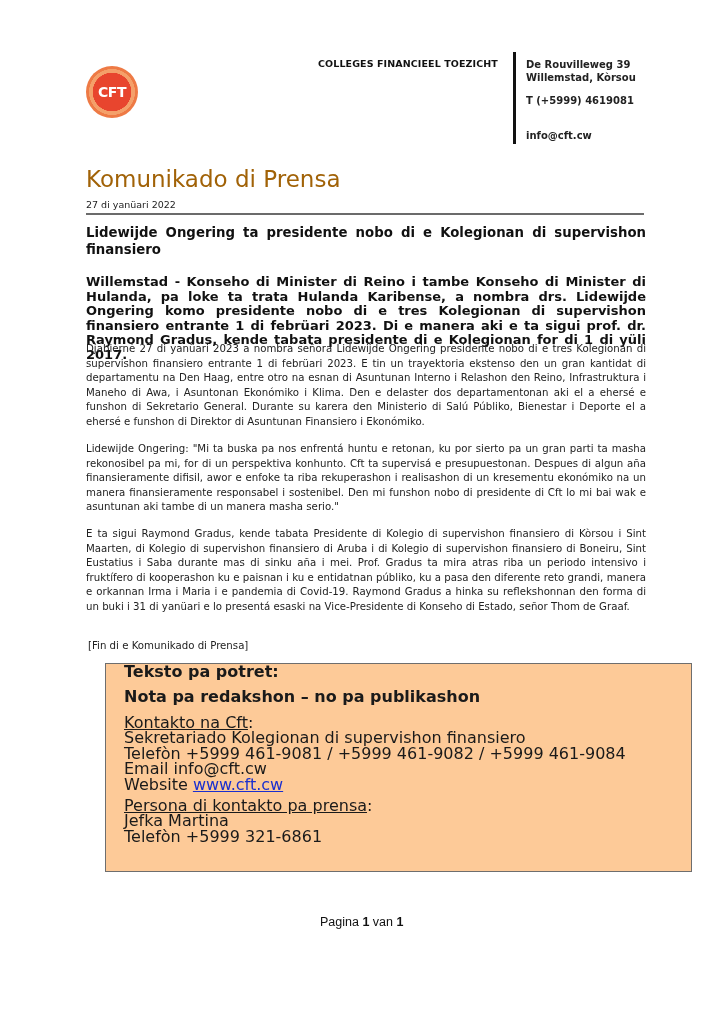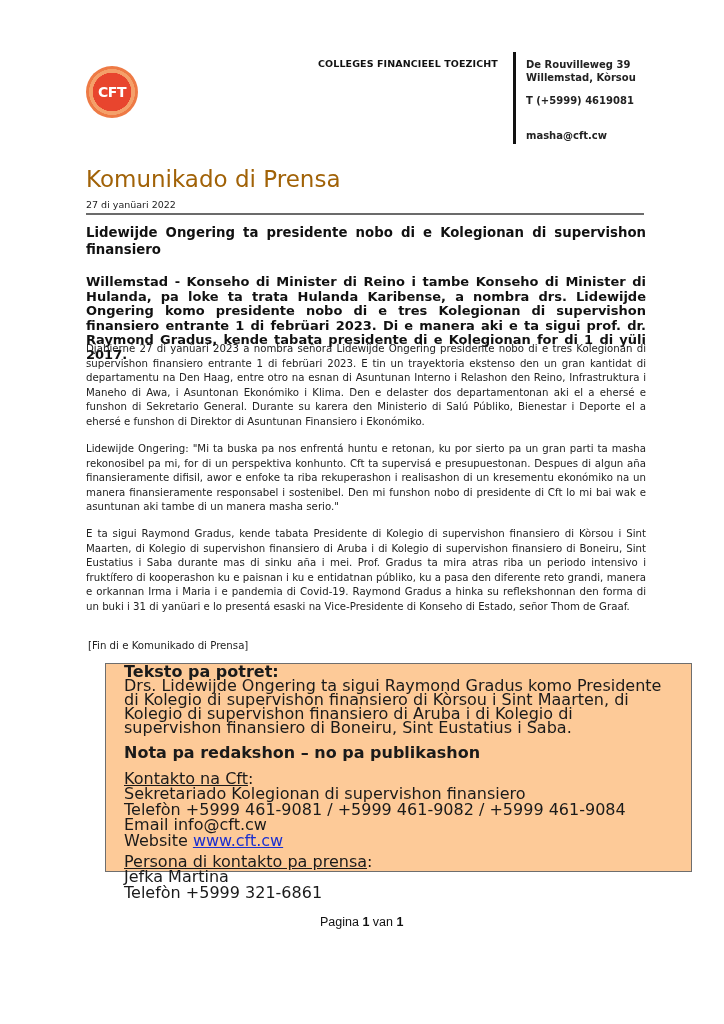--- a/index.html
+++ b/index.html
@@ -47,39 +47,38 @@
 <div class="abs logo">
   <span>CFT</span>
 </div>
 
 <div class="abs org">COLLEGES FINANCIEEL TOEZICHT</div>
 <div class="abs vbar"></div>
 <div class="abs addr">
   <div>De Rouvilleweg 39</div>
   <div>Willemstad, Kòrsou</div>
   <div class="ph">T (+5999) 4619081</div>
-  <div class="em">masha@cft.cw</div>
+  <div class="em">info@cft.cw</div>
 </div>
 
 <div class="abs title">Komunikado di Prensa</div>
 <div class="abs date">27 di yanüari 2022</div>
 <div class="abs rule"></div>
 
 <div class="abs headline">Lidewijde Ongering ta presidente nobo di e Kolegionan di supervishon finansiero</div>
 <div class="abs lead">Willemstad - Konseho di Minister di Reino i tambe Konseho di Minister di Hulanda, pa loke ta trata Hulanda Karibense, a nombra drs. Lidewijde Ongering komo presidente nobo di e tres Kolegionan di supervishon finansiero entrante 1 di febrüari 2023. Di e manera aki e ta sigui prof. dr. Raymond Gradus, kende tabata presidente di e Kolegionan for di 1 di yüli 2017.</div>
 
 <div class="abs para p1">Djabièrnè 27 di yanüari 2023 a nombra señora Lidewijde Ongering presidente nobo di e tres Kolegionan di supervishon finansiero entrante 1 di febrüari 2023. E tin un trayektoria ekstenso den un gran kantidat di departamentu na Den Haag, entre otro na esnan di Asuntunan Interno i Relashon den Reino, Infrastruktura i Maneho di Awa, i Asuntonan Ekonómiko i Klima. Den e delaster dos departamentonan aki el a ehersé e funshon di Sekretario General. Durante su karera den Ministerio di Salú Públiko, Bienestar i Deporte el a ehersé e funshon di Direktor di Asuntunan Finansiero i Ekonómiko.</div>
 <div class="abs para p2">Lidewijde Ongering: "Mi ta buska pa nos enfrentá huntu e retonan, ku por sierto pa un gran parti ta masha rekonosibel pa mi, for di un perspektiva konhunto. Cft ta supervisá e presupuestonan. Despues di algun aña finansieramente difisil, awor e enfoke ta riba rekuperashon i realisashon di un kresementu ekonómiko na un manera finansieramente responsabel i sostenibel. Den mi funshon nobo di presidente di Cft lo mi bai wak e asuntunan aki tambe di un manera masha serio."</div>
 <div class="abs para p3">E ta sigui Raymond Gradus, kende tabata Presidente di Kolegio di supervishon finansiero di Kòrsou i Sint Maarten, di Kolegio di supervishon finansiero di Aruba i di Kolegio di supervishon finansiero di Boneiru, Sint Eustatius i Saba durante mas di sinku aña i mei. Prof. Gradus ta mira atras riba un periodo intensivo i fruktífero di kooperashon ku e paisnan i ku e entidatnan públiko, ku a pasa den diferente reto grandi, manera e orkannan Irma i Maria i e pandemia di Covid-19. Raymond Gradus a hinka su reflekshonnan den forma di un buki i 31 di yanüari e lo presentá esaski na Vice-Presidente di Konseho di Estado, señor Thom de Graaf.</div>
 
 <div class="abs endnote">[Fin di e Komunikado di Prensa]</div>
 
 <div class="abs box">
   <div class="h">Teksto pa potret:</div>
-  <div>Drs. Lidewijde Ongering ta sigui Raymond Gradus komo Presidente di Kolegio di supervishon finansiero di Kòrsou i Sint Maarten, di Kolegio di supervishon finansiero di Aruba i di Kolegio di supervishon finansiero di Boneiru, Sint Eustatius i Saba.</div>
   <div class="gap"></div>
   <div class="h">Nota pa redakshon – no pa publikashon</div>
   <div class="gap"></div>
   <div class="line"><span class="u">Kontakto na Cft</span><span>:</span></div>
   <div class="line">Sekretariado Kolegionan di supervishon finansiero</div>
   <div class="line">Telefòn +5999 461-9081 / +5999 461-9082 / +5999 461-9084</div>
   <div class="line">Email info@cft.cw</div>
   <div class="line"><span>Website </span><a>www.cft.cw</a></div>
   <div style="height:6px"></div>
   <div class="line"><span class="u">Persona di kontakto pa prensa</span><span>:</span></div>

